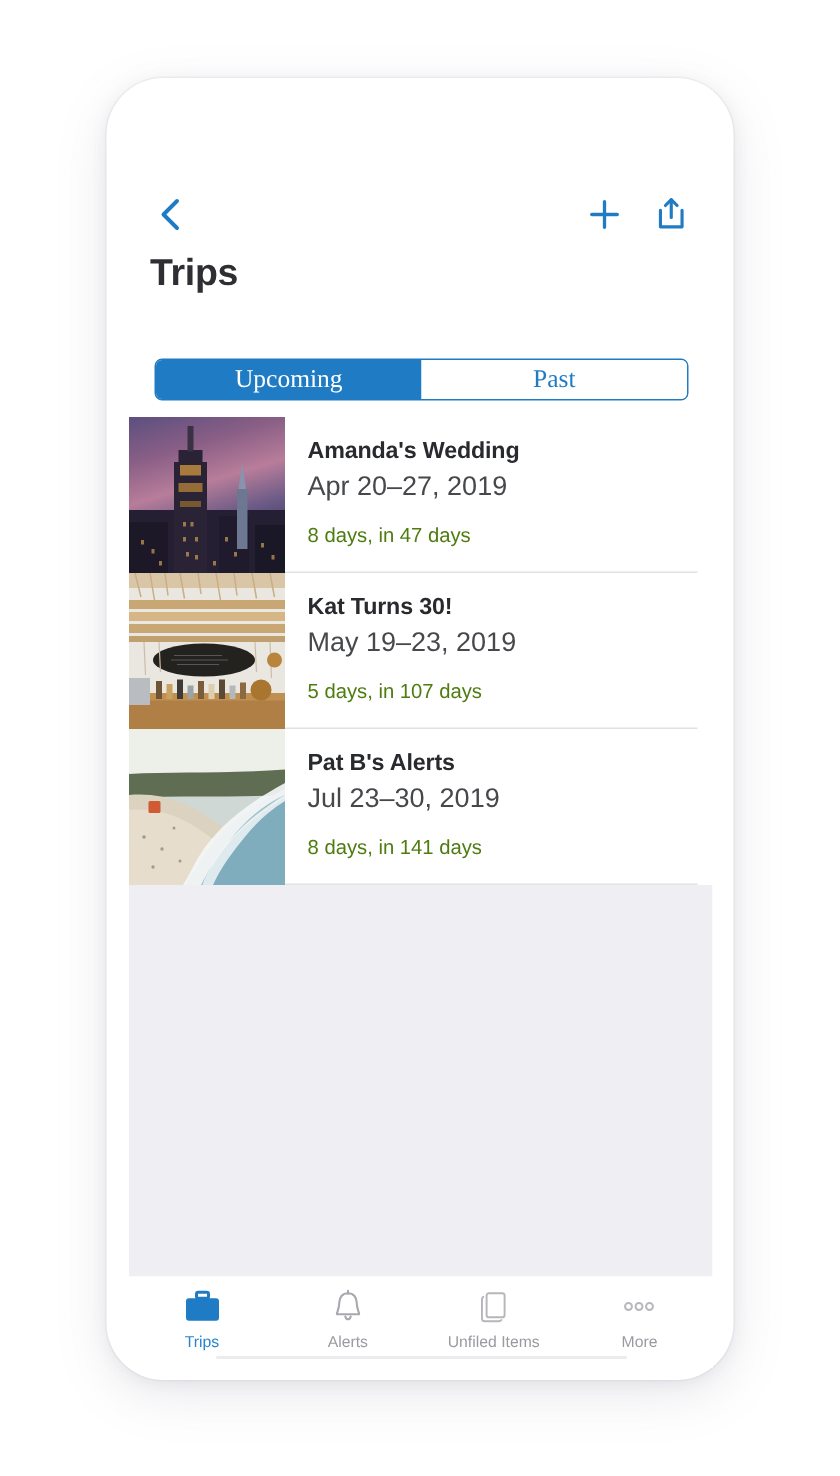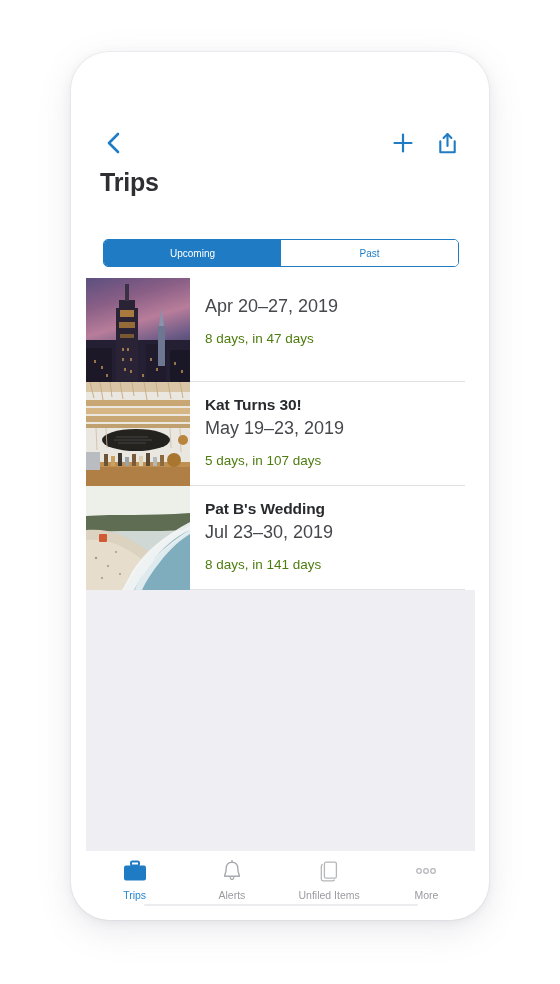--- a/index.html
+++ b/index.html
@@ -104,23 +104,24 @@
     border: 1px solid #1f7cc4;
     border-radius: 5px;
     overflow: hidden;
     box-sizing: border-box;
   }
   .segment {
     flex: 1 1 50%;
     display: flex;
     align-items: center;
     justify-content: center;
-    font-size: 10px;
+    font-size: 17px;
     cursor: pointer;
     box-sizing: border-box;
+    font-family: Liberation Serif, serif;
   }
   .segment.selected {
     background: #1f7cc4;
     color: #ffffff;
   }
   .segment.unselected {
     background: #ffffff;
     color: #1f7cc4;
   }
 
@@ -316,20 +317,21 @@
             <rect x="64" y="80" width="2" height="3"></rect>
               <rect x="70" y="90" width="2" height="3"></rect>
             <rect x="88" y="84" width="2" height="3"></rect>
               <rect x="95" y="92" width="2" height="3"></rect>
             <rect x="20" y="96" width="2" height="3"></rect>
               <rect x="56" y="96" width="2" height="3"></rect>
           </g>
         </svg>
       </div>
       <div class="trip-info">
+        <div class="trip-title">Amanda's Wedding</div>
         <div class="trip-dates">Apr 20–27, 2019</div>
         <div class="trip-duration">8 days, in 47 days</div>
       </div>
     </div>
 
     <div class="trip-row">
       <div class="trip-thumb">
         <svg width="104" height="104" viewBox="0 0 104 104" preserveAspectRatio="none">
           <rect width="104" height="104" fill="#eae6e0"></rect>
           <rect x="0" y="0" width="104" height="10" fill="#d8c6a6"></rect>
@@ -403,21 +405,21 @@
           <g fill="#6a645c" opacity="0.55">
             <circle cx="10" cy="72" r="1.2"></circle>
               <circle cx="22" cy="80" r="1.1"></circle>
             <circle cx="30" cy="66" r="1"></circle>
               <circle cx="16" cy="92" r="1.1"></circle>
             <circle cx="34" cy="88" r="1"></circle>
           </g>
         </svg>
       </div>
       <div class="trip-info">
-        <div class="trip-title">Pat B's Wedding</div>
+        <div class="trip-title">Pat B's Alerts</div>
         <div class="trip-dates">Jul 23–30, 2019</div>
         <div class="trip-duration">8 days, in 141 days</div>
       </div>
     </div>
 
   </div>
 
   <div id="empty-area"></div>
 
   <div id="tab-bar">

